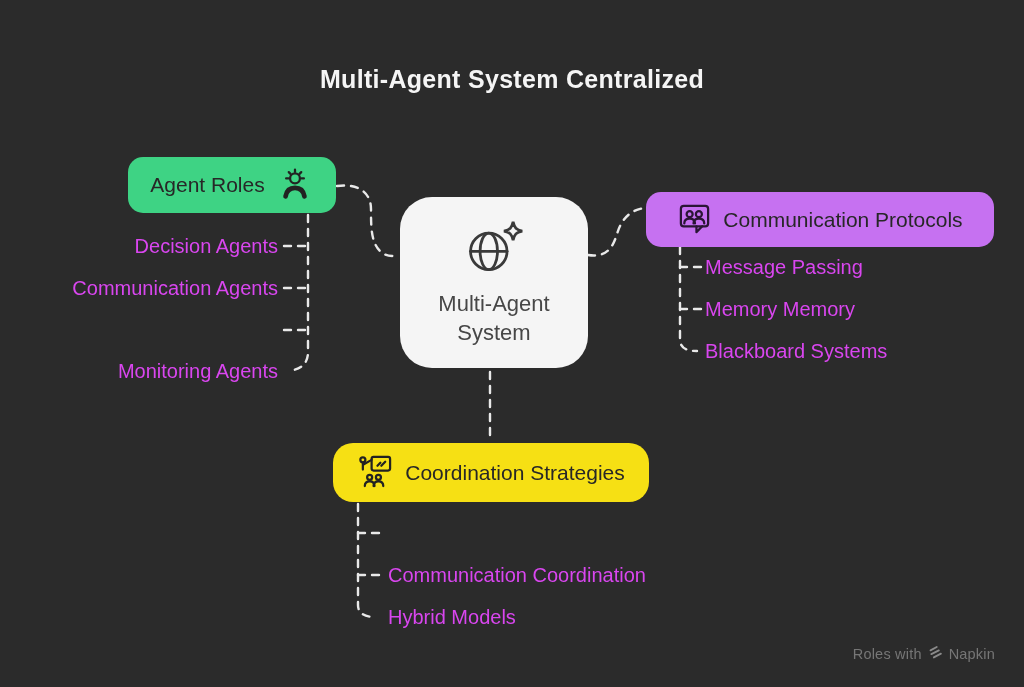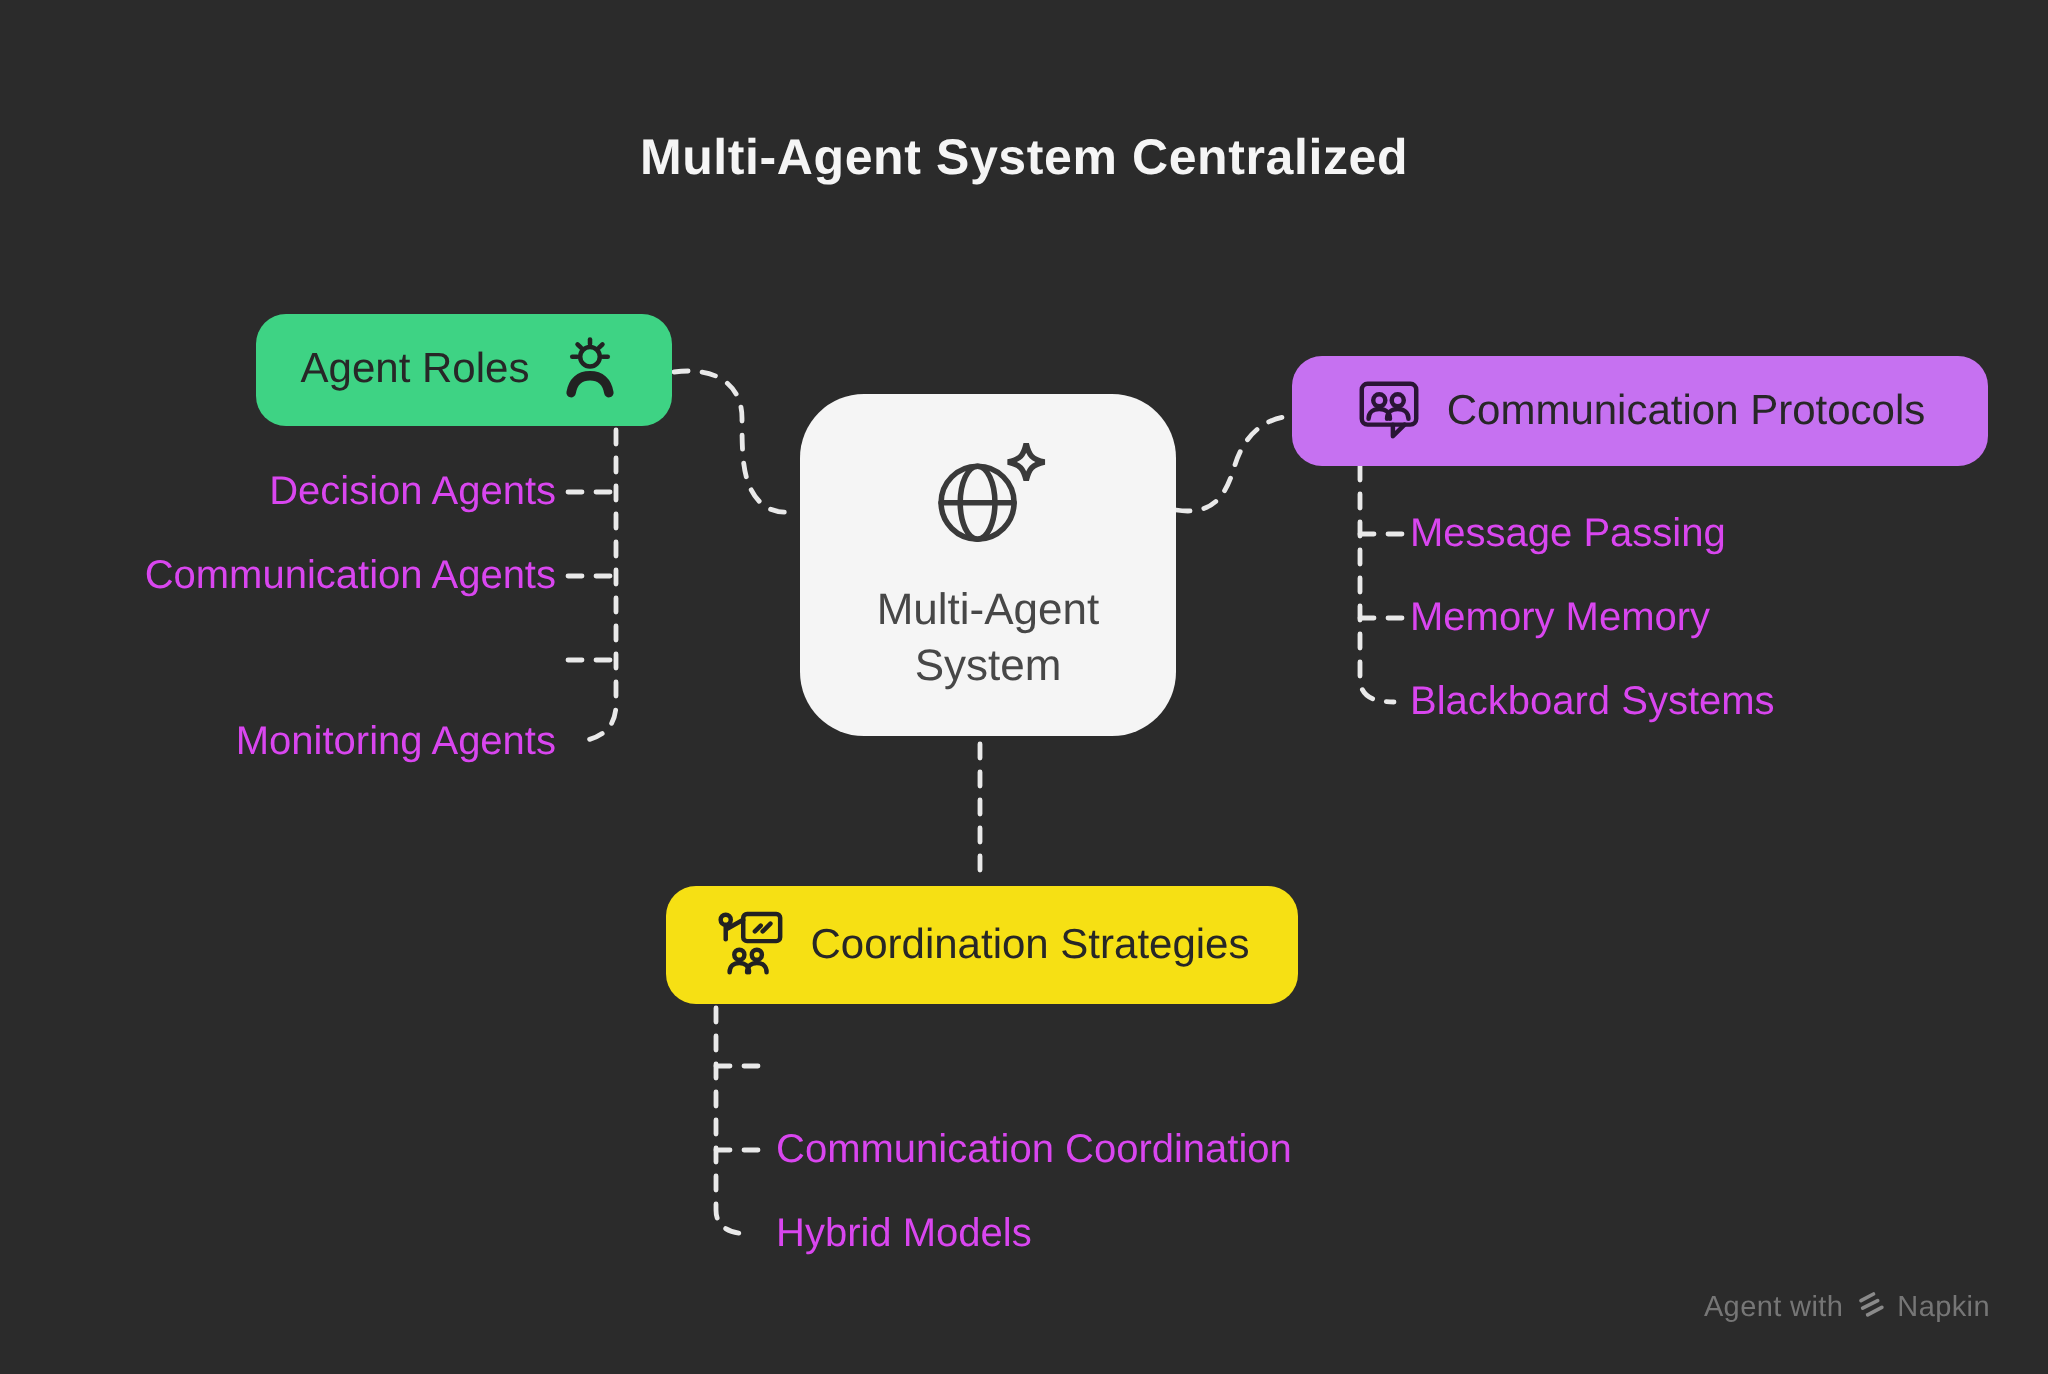--- a/index.html
+++ b/index.html
@@ -37,22 +37,22 @@
     align-items: center;
     justify-content: center;
     gap: 11px;
     border-radius: 15px;
     color: #272727;
     font-size: 21px;
     font-weight: 500;
     white-space: nowrap;
   }
   .badge-green  { left: 128px; top: 157px; width: 208px; height: 56px; background: #3ed384; }
-  .badge-purple { left: 646px; top: 178px; width: 348px; height: 55px; background: #c671f1; }
-  .badge-yellow { left: 333px; top: 443px; width: 316px; height: 59px; background: #f6e014; }
+  .badge-purple { left: 646px; top: 192px; width: 348px; height: 55px; background: #c671f1; }
+  .badge-yellow { left: 333px; top: 443px; width: 316px; height: 59px; background: #f6e014; border-radius: 20px; }
   .badge svg { flex: 0 0 auto; display: block; }
   .center-card {
     position: absolute;
     left: 400px; top: 197px; width: 188px; height: 171px;
     background: #f5f5f5;
     border-radius: 32px;
     display: flex;
     flex-direction: column;
     align-items: center;
     justify-content: center;
@@ -168,21 +168,21 @@
         <path d="M8 32 c0 -3.2 2.2 -4.8 5 -4.8 c2.8 0 5 1.6 5 4.8"></path>
         <path d="M17 32 c0 -3.2 2.2 -4.8 5 -4.8 c2.8 0 5 1.6 5 4.8"></path>
       </svg>
     </span>
     <span>Coordination Strategies</span>
   </div>
   <div class="item" style="left:388px; top:562px">Communication Coordination</div>
   <div class="item" style="left:388px; top:604px">Hybrid Models</div>
 
   <div class="watermark">
-    <span>Agent with</span>
+    <span>Roles with</span>
     <span>
       <svg width="15" height="14" viewBox="0 0 18 16" fill="none" stroke="#8a8a8a" stroke-width="2.2" stroke-linecap="round">
         <path d="M3 6 L10.5 2"></path>
         <path d="M4 10.5 L13 6"></path>
         <path d="M7 14.5 L15.5 10"></path>
       </svg>
     </span>
     <span>Napkin</span>
   </div>
 

